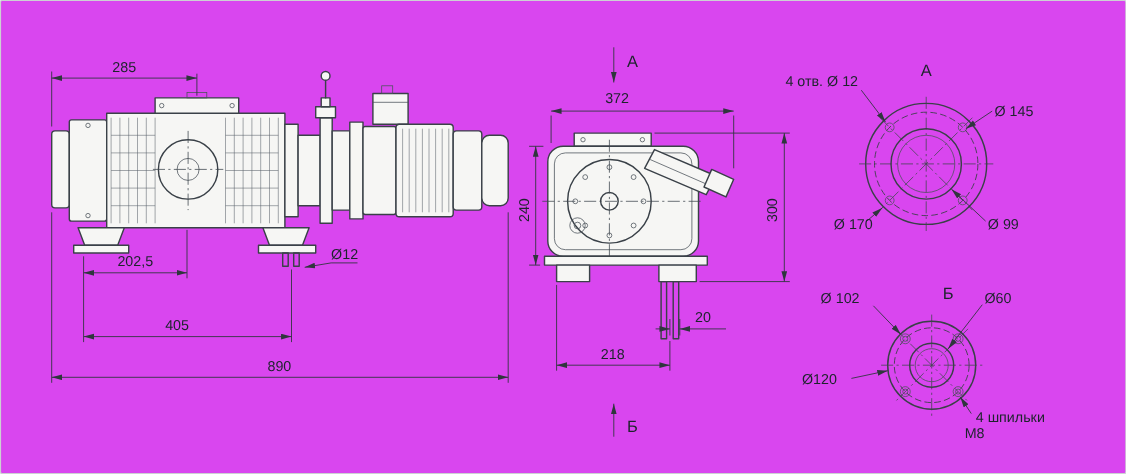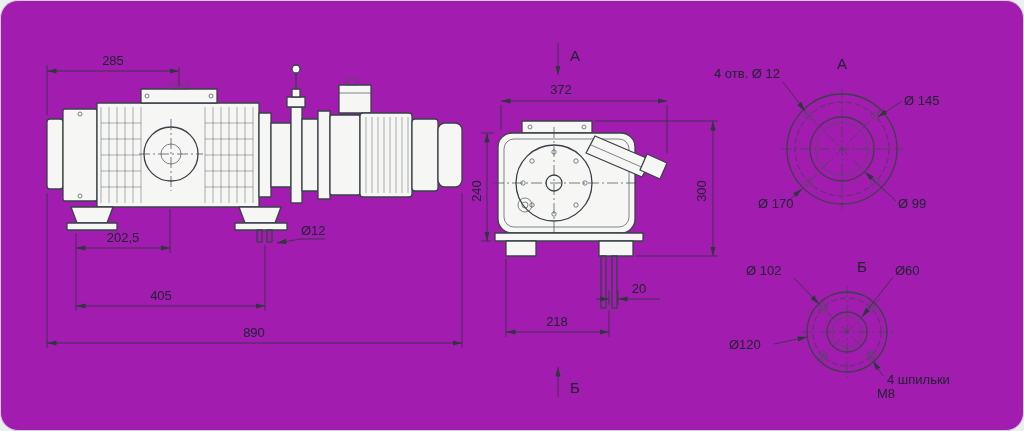--- a/index.html
+++ b/index.html
@@ -1,19 +1,19 @@
 <!DOCTYPE html>
 <html><head>
 <meta charset="utf-8">
 <style>
   html,body{margin:0;padding:0;background:#eceff1;}
   body{display:flex;justify-content:flex-start;align-items:flex-start;}
   .sheet{
     position:relative;width:1022px;height:429px;
-    background:#a21caf;border:1px solid #cdd0d3;border-radius:18px;
+    background:#d946ef;border:1px solid #cdd0d3;border-radius:2px;
     overflow:hidden;
   }
   svg{display:block;}
   .outline{fill:none;stroke:#3a4148;stroke-width:1.3;stroke-linejoin:round;stroke-linecap:square;}
   .fillp{fill:#f6f6f4;stroke:#3a4148;stroke-width:1.3;stroke-linejoin:round;}
   .thin{fill:none;stroke:#4a525a;stroke-width:0.7;}
   .hair{fill:none;stroke:#5a626a;stroke-width:0.5;}
   .dim{fill:none;stroke:#2f363d;stroke-width:0.8;}
   .cl{fill:none;stroke:#3f464e;stroke-width:0.7;stroke-dasharray:11 3 2 3;}
   .dash{fill:none;stroke:#3a4148;stroke-width:0.8;stroke-dasharray:6 3;}

